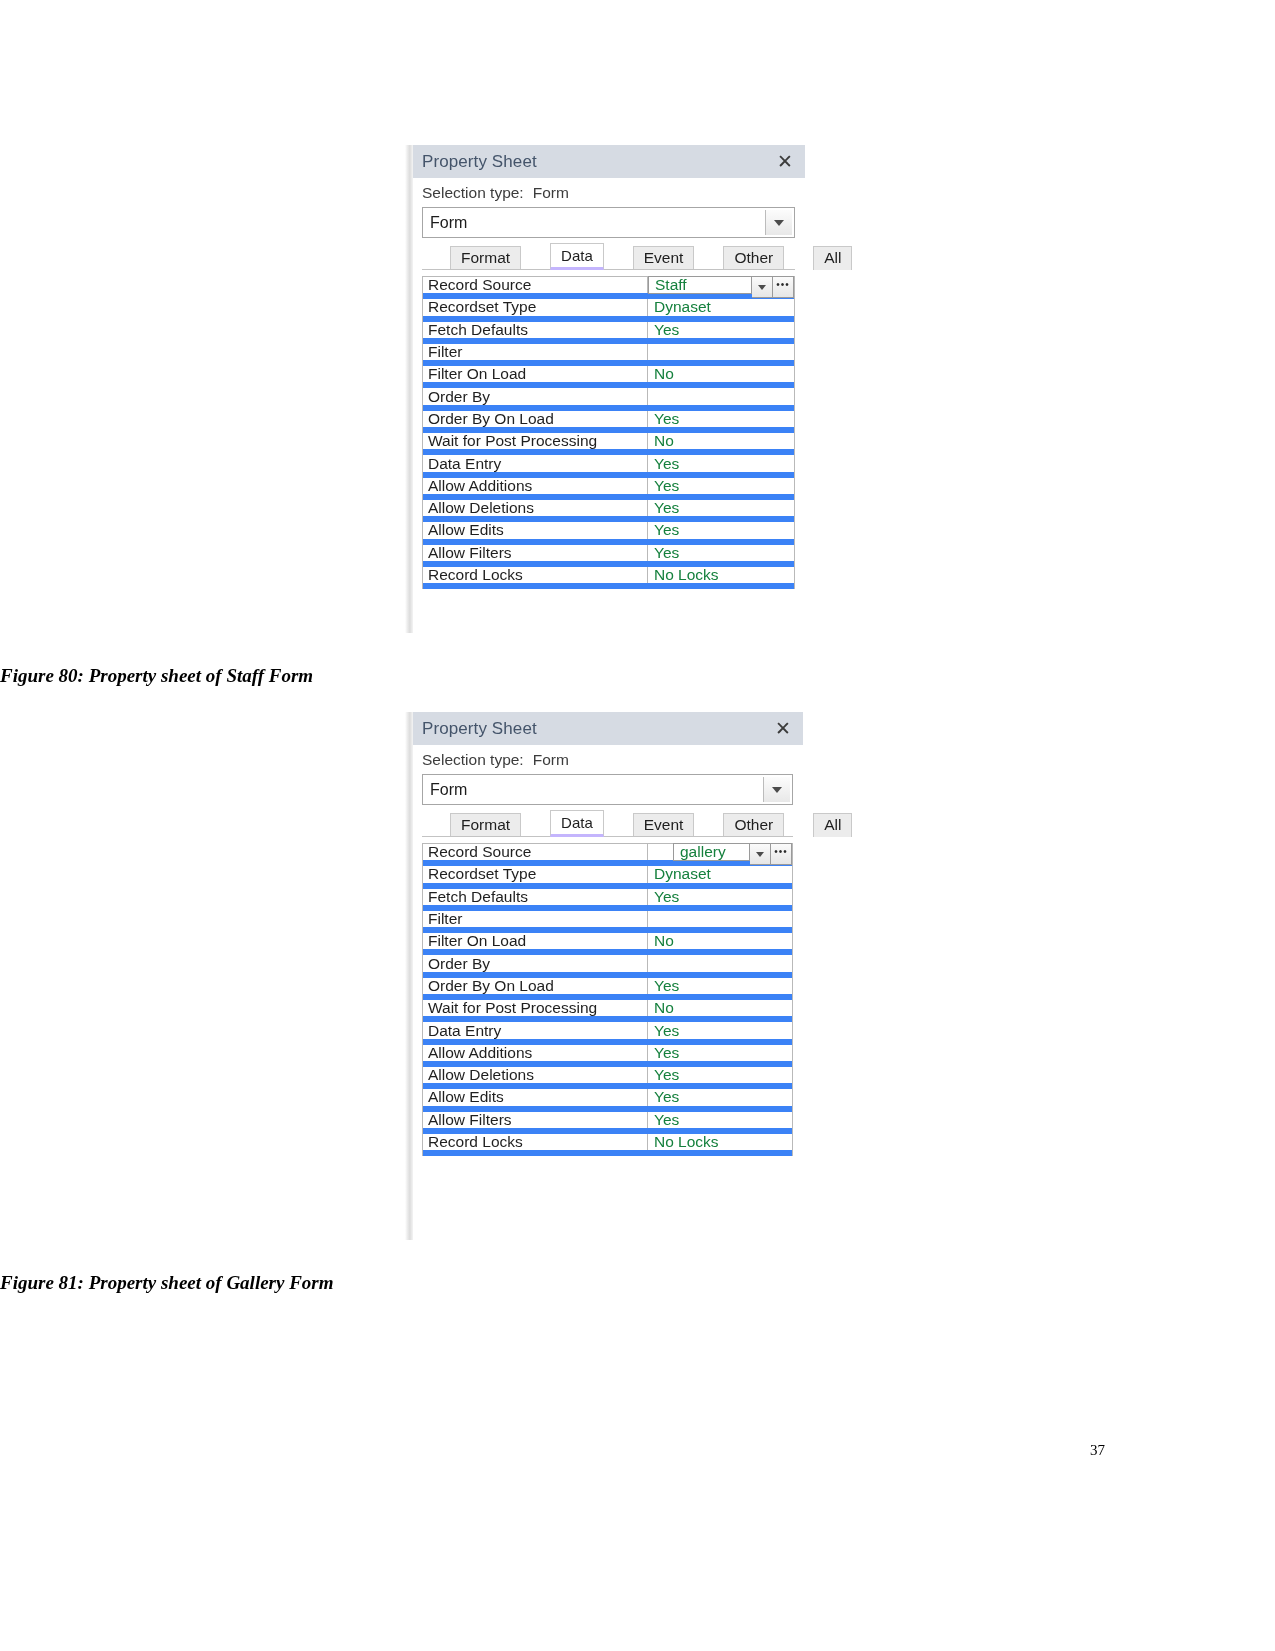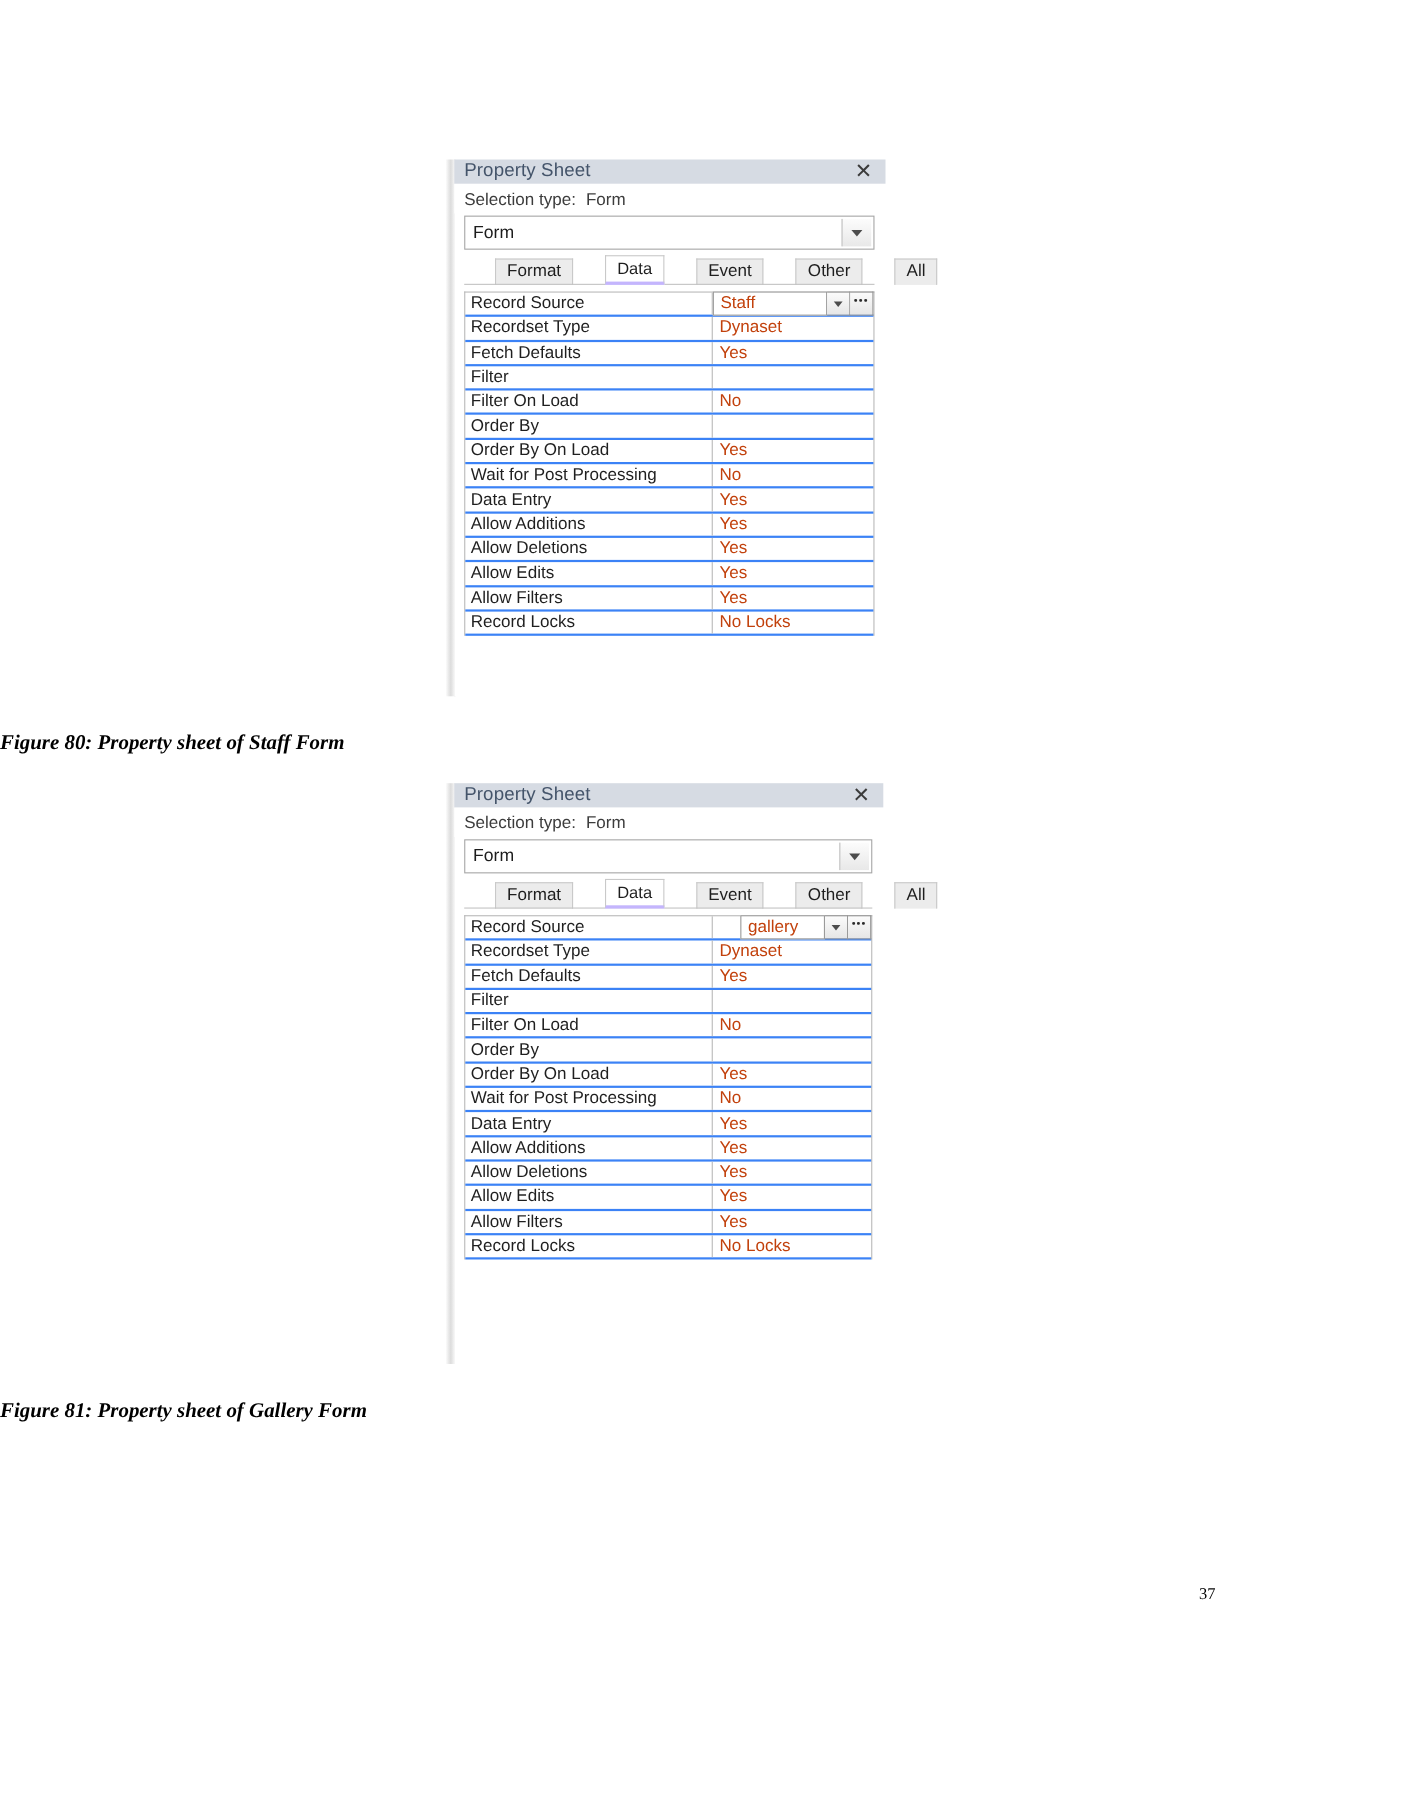--- a/index.html
+++ b/index.html
@@ -40,23 +40,24 @@
   .panel-body {
     position: absolute;
     left: 8px;
     right: 0;
     top: 0;
     bottom: 0;
     background: #ffffff;
   }
 
   .title-bar {
-    height: 22px;
+    height: 33px;
     background: #d6dbe3;
     display: flex;
+    align-items: center;
     padding: 0 8px 0 9px;
     box-sizing: border-box;
     position: relative;
   }
   .title-bar .title {
     font-size: 17px;
     color: #44546a;
     letter-spacing: .1px;
     font-family: "Liberation Sans", sans-serif;
   }
@@ -167,41 +168,41 @@
   
   .grid {
     margin: 6px 10px 0 9px;
     border: 1px solid #b9b9b9;
     border-bottom: none;
     box-sizing: border-box;
   }
   .grow {
     display: flex;
     height: 22.3px;
-    border-bottom: 2px solid #3b82f6;
+    border-bottom: 6px solid #3b82f6;
     position: relative;
     box-sizing: border-box;
   }
   .gname {
     width: 225px;
     flex: 0 0 225px;
     border-right: 1px solid #b9b9b9;
     font-size: 15.5px;
     color: #1f1f1f;
     display: flex;
     align-items: center;
     padding-left: 5px;
     box-sizing: border-box;
     overflow: hidden;
     white-space: nowrap;
   }
   .gval {
     flex: 1 1 auto;
     font-size: 15.5px;
-    color: #c2410c;
+    color: #15803d;
     display: flex;
     align-items: center;
     padding-left: 6px;
     box-sizing: border-box;
     overflow: hidden;
     white-space: nowrap;
   }
   
   .grow.editing .gval {
     border: 1px solid #9a9a9a;

